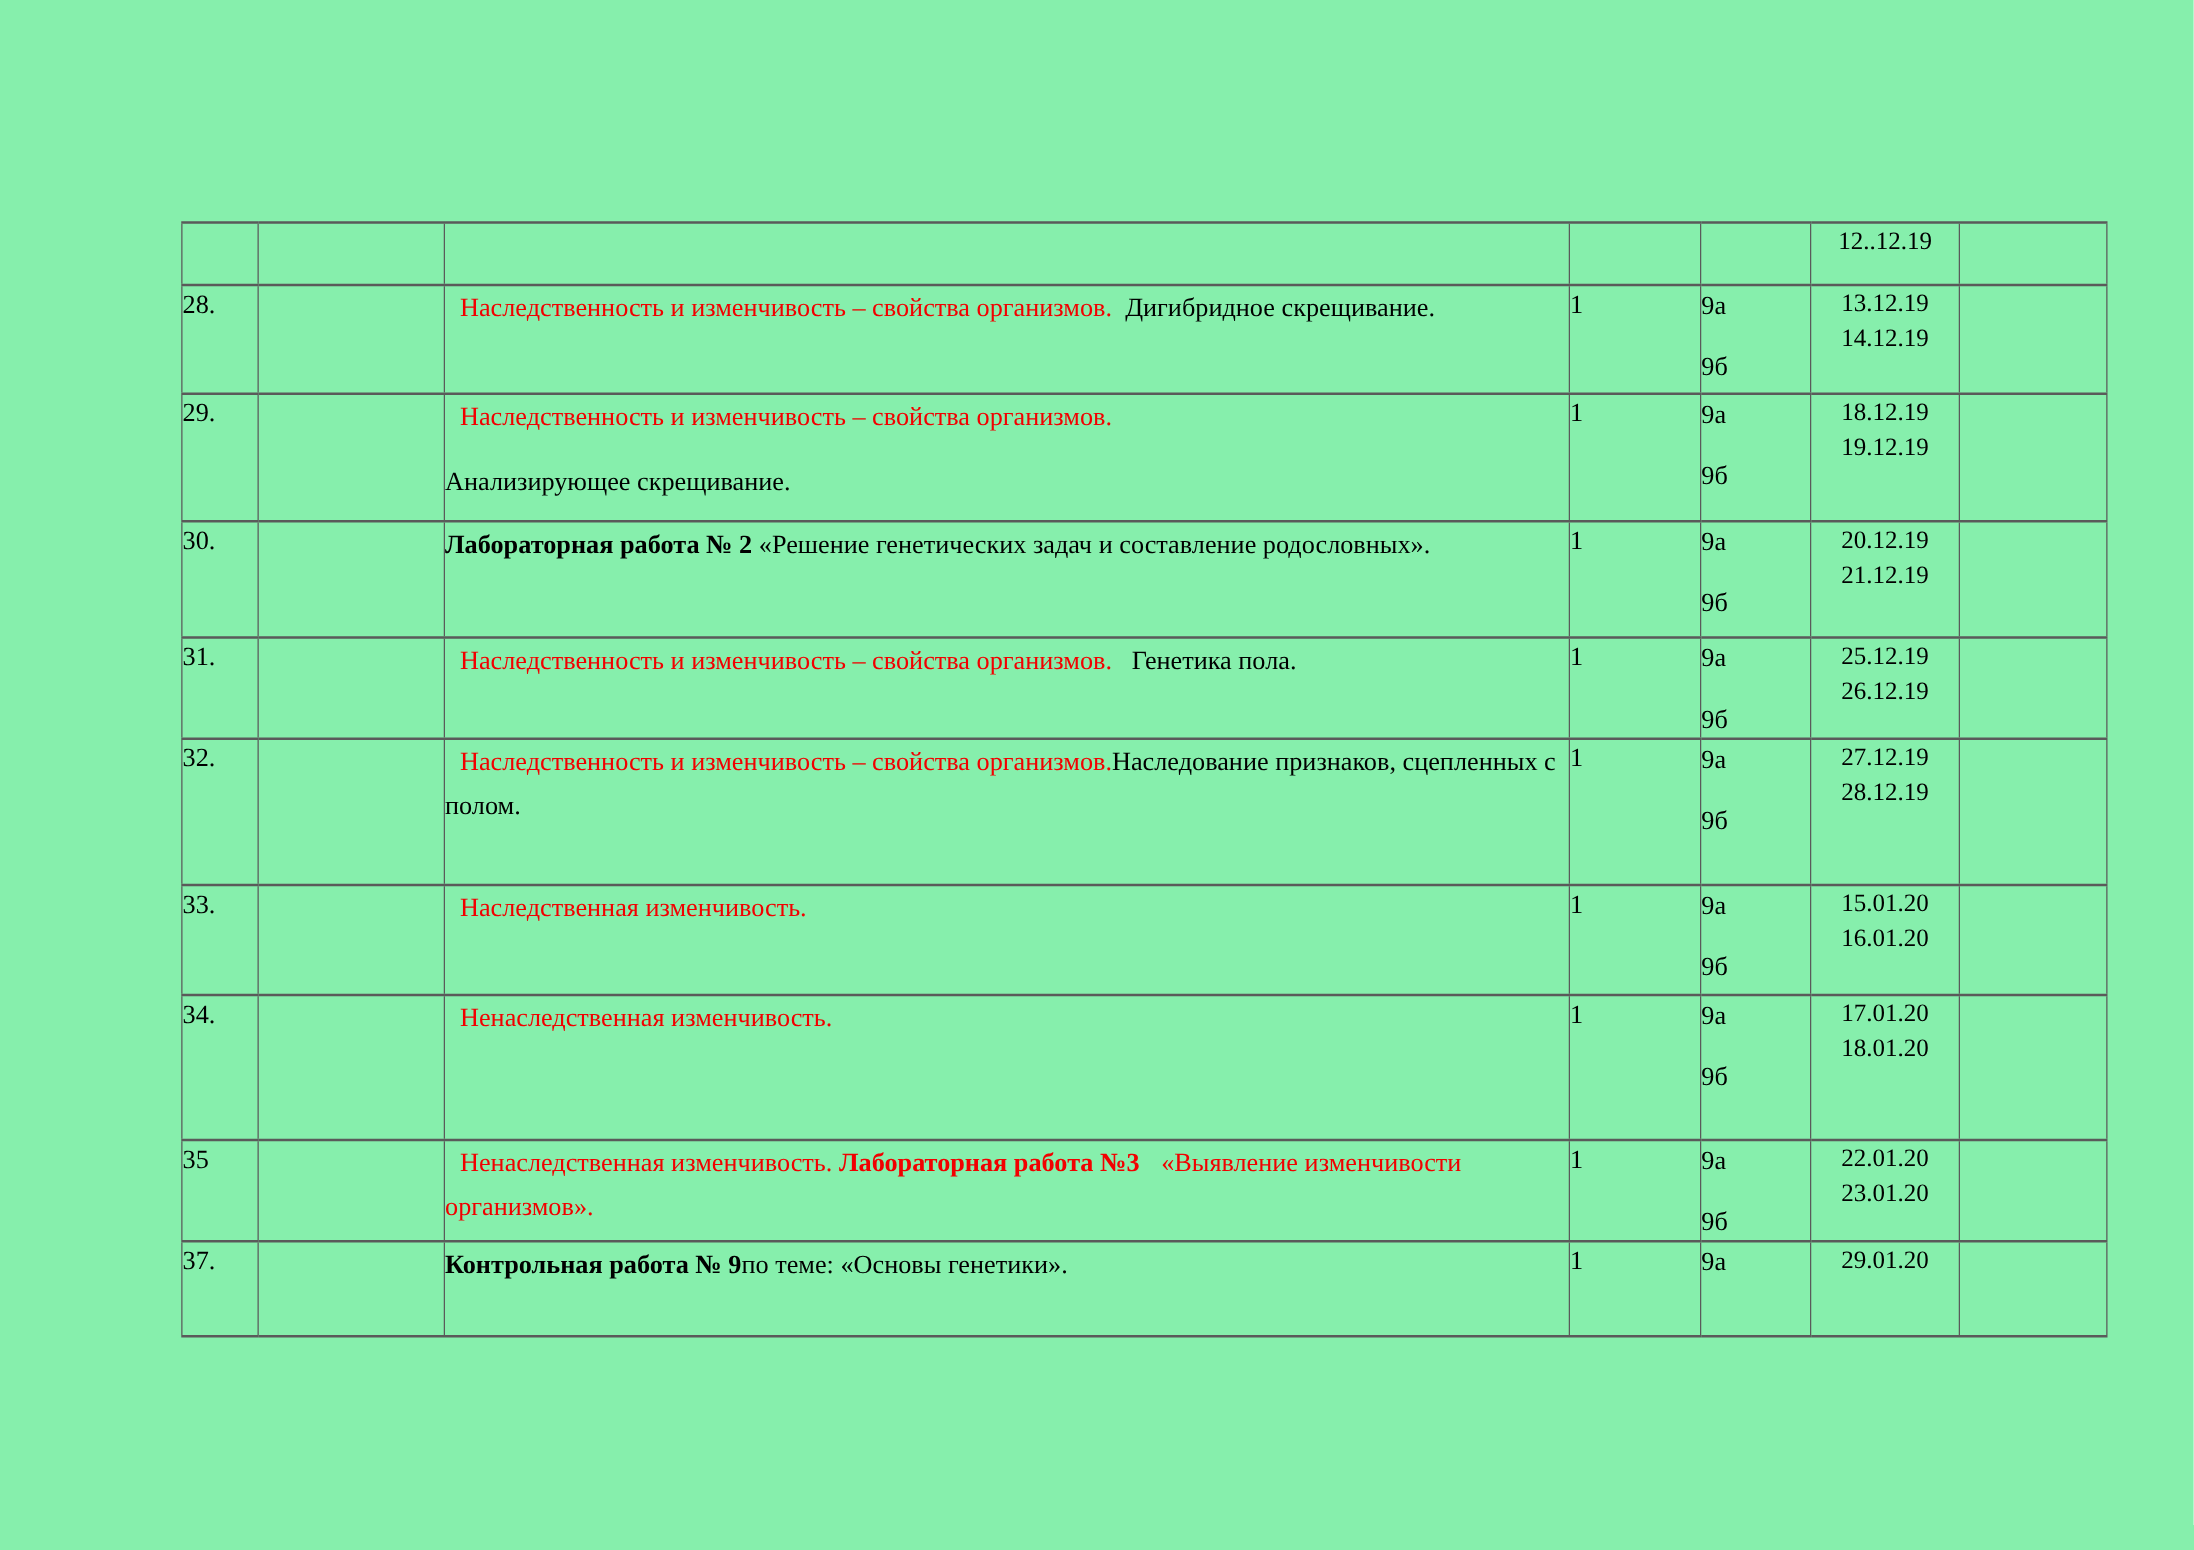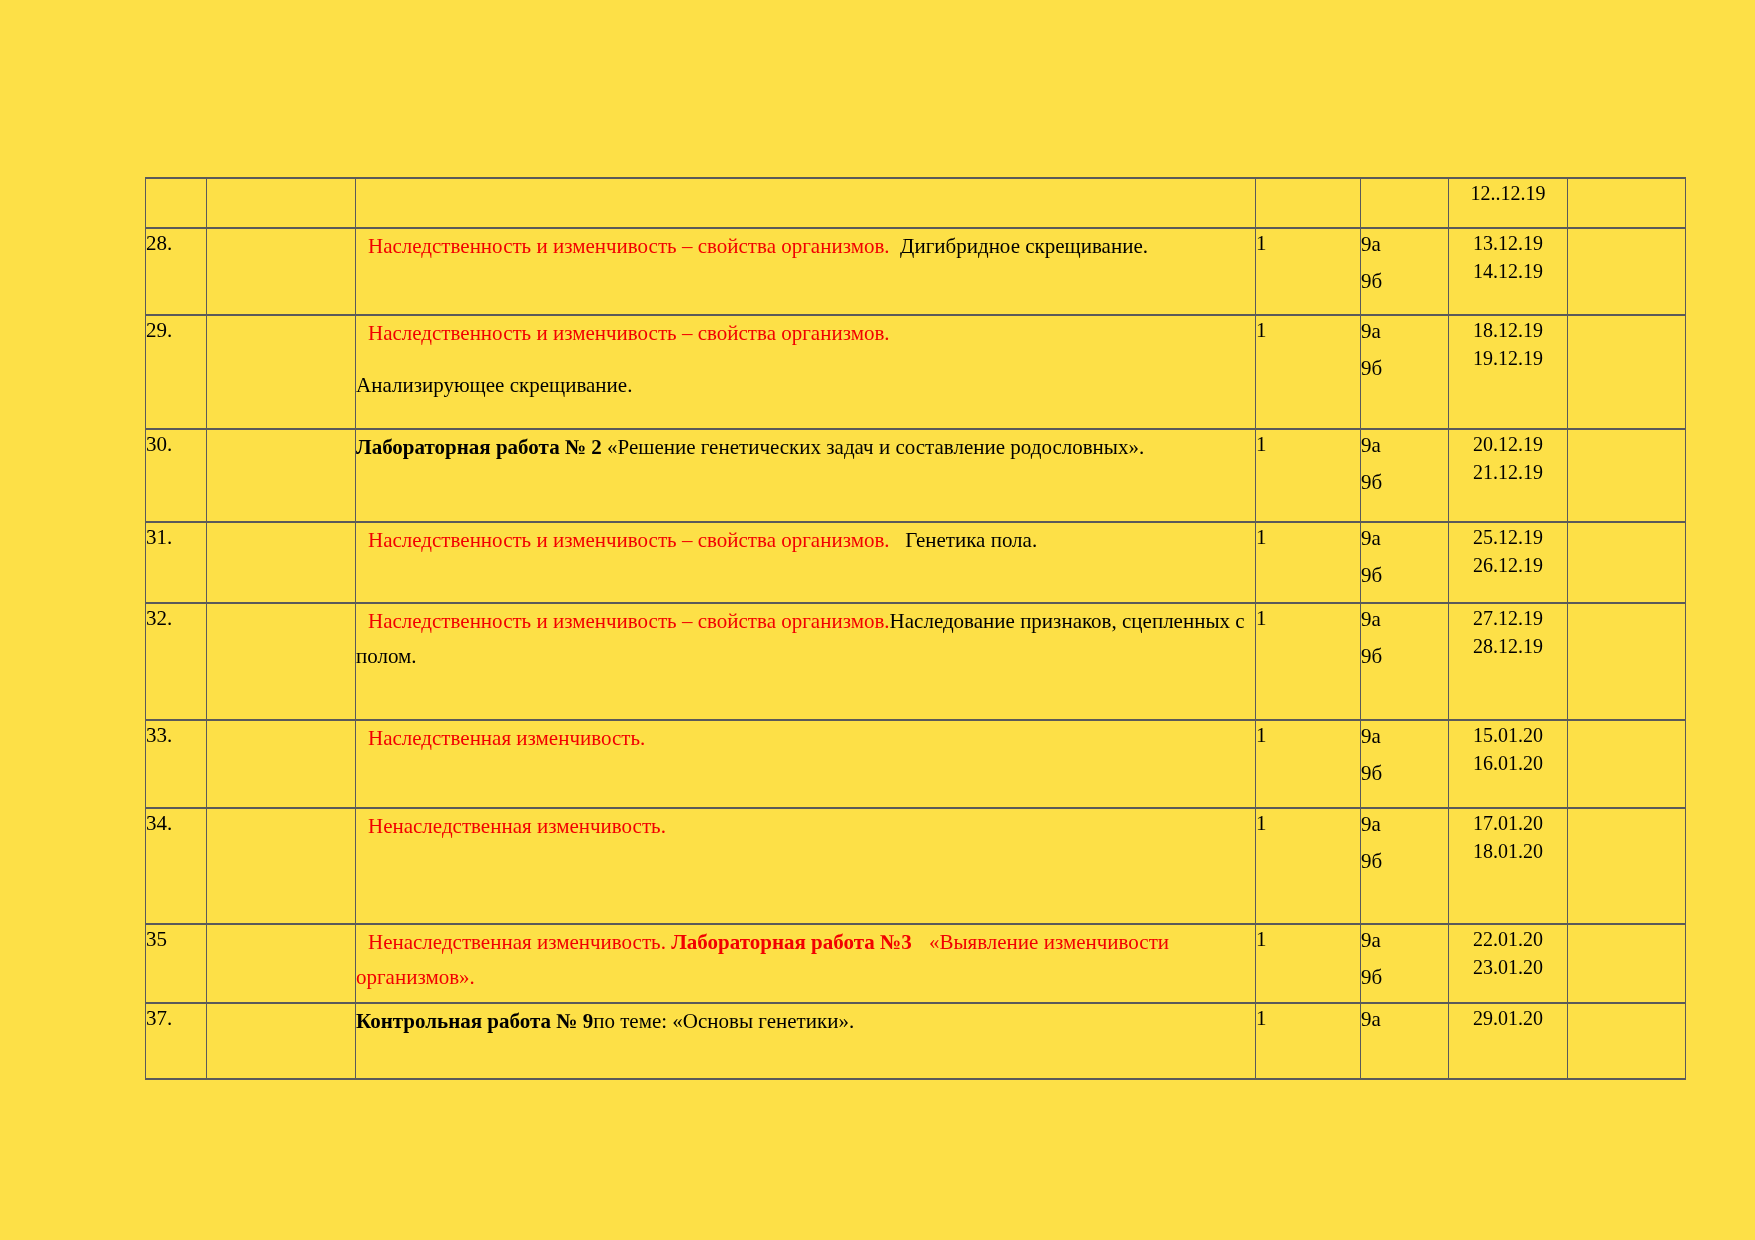--- a/index.html
+++ b/index.html
@@ -4,21 +4,21 @@
 <style>
   html, body {
     margin: 0;
     padding: 0;
     background: #ffffff;
   }
   .page {
     position: relative;
     width: 1755px;
     height: 1240px;
-    background: #fde047;
+    background: #86efac;
     overflow: hidden;
     font-family: "Liberation Serif", "DejaVu Serif", serif;
     color: #000000;
   }
   table.plan {
     position: absolute;
     left: 145px;
     top: 177px;
     width: 1540px;
     border-collapse: collapse;
@@ -57,21 +57,21 @@
   td.td-hours {
     padding: 9px 2px 0 13px;
     font-size: 21px;
     line-height: 28px;
   }
   td.td-class {
     padding: 9px 2px 0 14px;
     font-size: 21px;
   }
   .class-line { line-height: 30px; }
-  .class-line + .class-line { margin-top: 7px; }
+  .class-line + .class-line { margin-top: 19px; }
   td.td-date {
     padding: 5px 2px 0 2px;
     font-size: 20px;
     text-align: center;
   }
   .date-line { line-height: 28px; }
   .date-line + .date-line { }
   td.td-note { }
 </style>
 </head>
@@ -110,21 +110,21 @@
           <td class="td-class">
             <div class="class-line">9а</div>
             <div class="class-line">9б</div>
           </td>
           <td class="td-date">
             <div class="date-line">13.12.19</div>
             <div class="date-line">14.12.19</div>
           </td>
           <td class="td-note"></td>
         </tr>
-        <tr style="height: 114px;">
+        <tr style="height: 102px;">
           <td class="td-num">29.</td>
           <td class="td-col2"></td>
           <td class="td-topic">
             <div class="topic-par"><span class="seg-red">Наследственность и изменчивость – свойства организмов.</span></div>
             <div class="topic-par"><span class="seg-black">Анализирующее скрещивание.</span></div>
           </td>
           <td class="td-hours">1</td>
           <td class="td-class">
             <div class="class-line">9а</div>
             <div class="class-line">9б</div>

